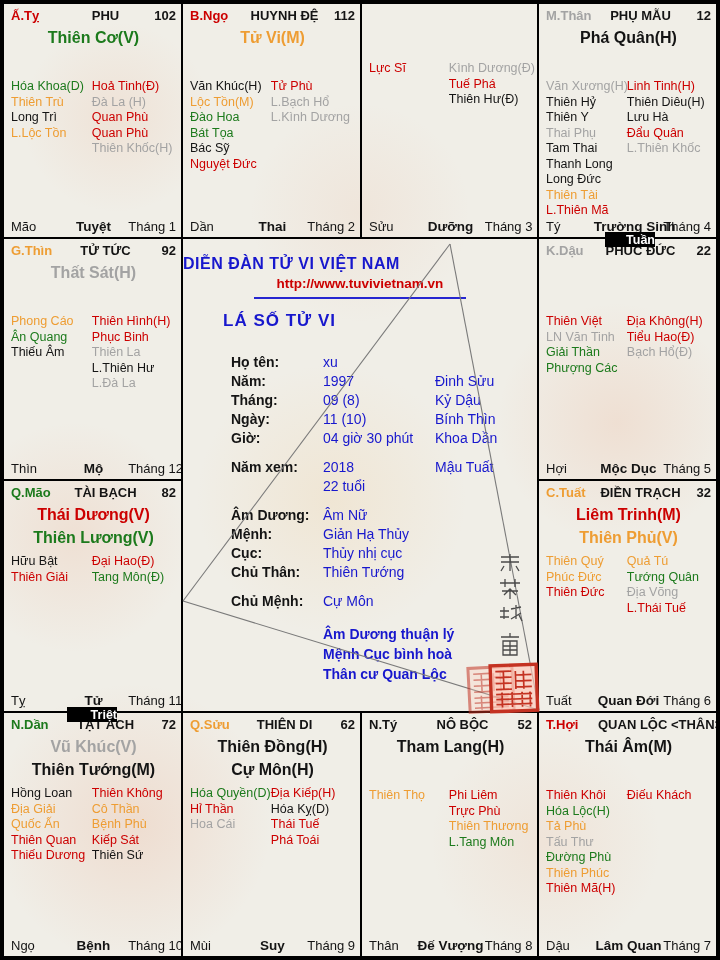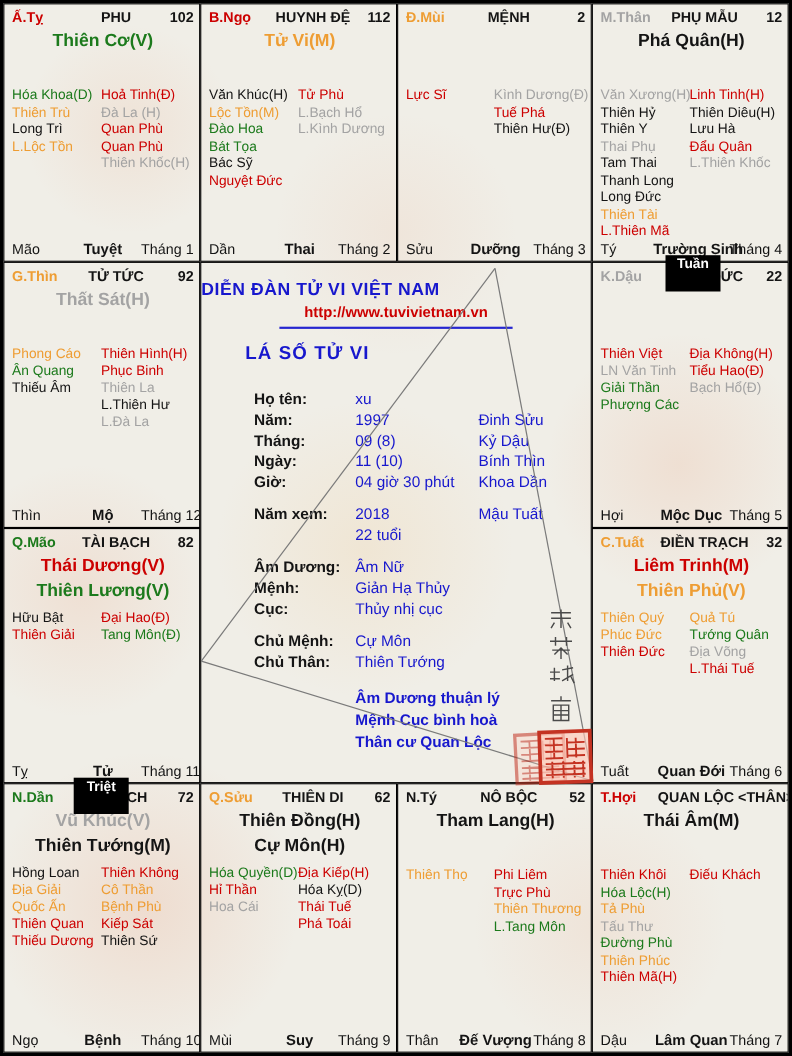--- a/index.html
+++ b/index.html
@@ -59,21 +59,21 @@
   .frow{display:flex;margin-bottom:4px;line-height:15px;}
   .frow.gap{margin-top:14px;align-items:center;}
   .flabel{width:92px;font-weight:bold;color:#141414;}
   .fvalue{width:112px;color:#1717cd;}
   .fextra{color:#1717cd;}
   .notes{margin:15px 0 0 140px;font-weight:bold;color:#1717cd;font-size:14px;line-height:20px;}
   
   .overlay{position:absolute;inset:0;pointer-events:none;z-index:2;}
   .badge{
     position:absolute;z-index:4;background:#000;color:#fff;font-weight:bold;
-    font-size:12.5px;line-height:17px;height:33px;width:50px;text-align:center;
+    font-size:12.5px;line-height:17px;height:15px;width:50px;text-align:right;
   }
   .badge-tuan{left:602px;top:229px;}
   .badge-triet{left:64px;top:704px;}
   .stampart{position:absolute;z-index:3;pointer-events:none;}
 </style>
 </head>
 <body>
 
 <div class="board">
   <div class="grid">
@@ -131,25 +131,20 @@
             <div class="star c-a">L.Kình Dương</div>
           </div>
         </div>
         <div class="pfoot">
           <span class="fb">Dần</span>
           <span class="fs">Thai</span>
           <span class="fm">Tháng 2</span>
         </div>
       </div>
     <div class="palace" style="grid-area:1/3">
-        <div class="hdr">
-          <span class="branch c-o">Đ.Mùi</span>
-          <span class="pname">MỆNH</span>
-          <span class="score">2</span>
-        </div>
         <div class="mains"></div>
         <div class="cols">
           <div class="colL">
             <div class="star c-r">Lực Sĩ</div>
           </div>
           <div class="colR">
             <div class="star c-a bold">Kình Dương(Đ)</div>
             <div class="star c-r">Tuế Phá</div>
             <div class="star c-k">Thiên Hư(Đ)</div>
           </div>
@@ -470,28 +465,28 @@
           <div class="frow">
             <span class="flabel">Mệnh:</span>
             <span class="fvalue">Giản Hạ Thủy</span>
             <span class="fextra"></span>
           </div>
           <div class="frow">
             <span class="flabel">Cục:</span>
             <span class="fvalue">Thủy nhị cục</span>
             <span class="fextra"></span>
           </div>
+          <div class="frow">
+            <span class="flabel">Chủ Thân:</span>
+            <span class="fvalue">Thiên Tướng</span>
+            <span class="fextra"></span>
+          </div>
           <div class="frow gap">
             <span class="flabel">Chủ Mệnh:</span>
             <span class="fvalue">Cự Môn</span>
-            <span class="fextra"></span>
-          </div>
-          <div class="frow">
-            <span class="flabel">Chủ Thân:</span>
-            <span class="fvalue">Thiên Tướng</span>
             <span class="fextra"></span>
           </div>
         </div>
       <div class="notes" id="notes">
           <div class="note-line">Âm Dương thuận lý</div>
           <div class="note-line">Mệnh Cục bình hoà</div>
           <div class="note-line">Thân cư Quan Lộc</div>
         </div>
     </div>
   </div>

